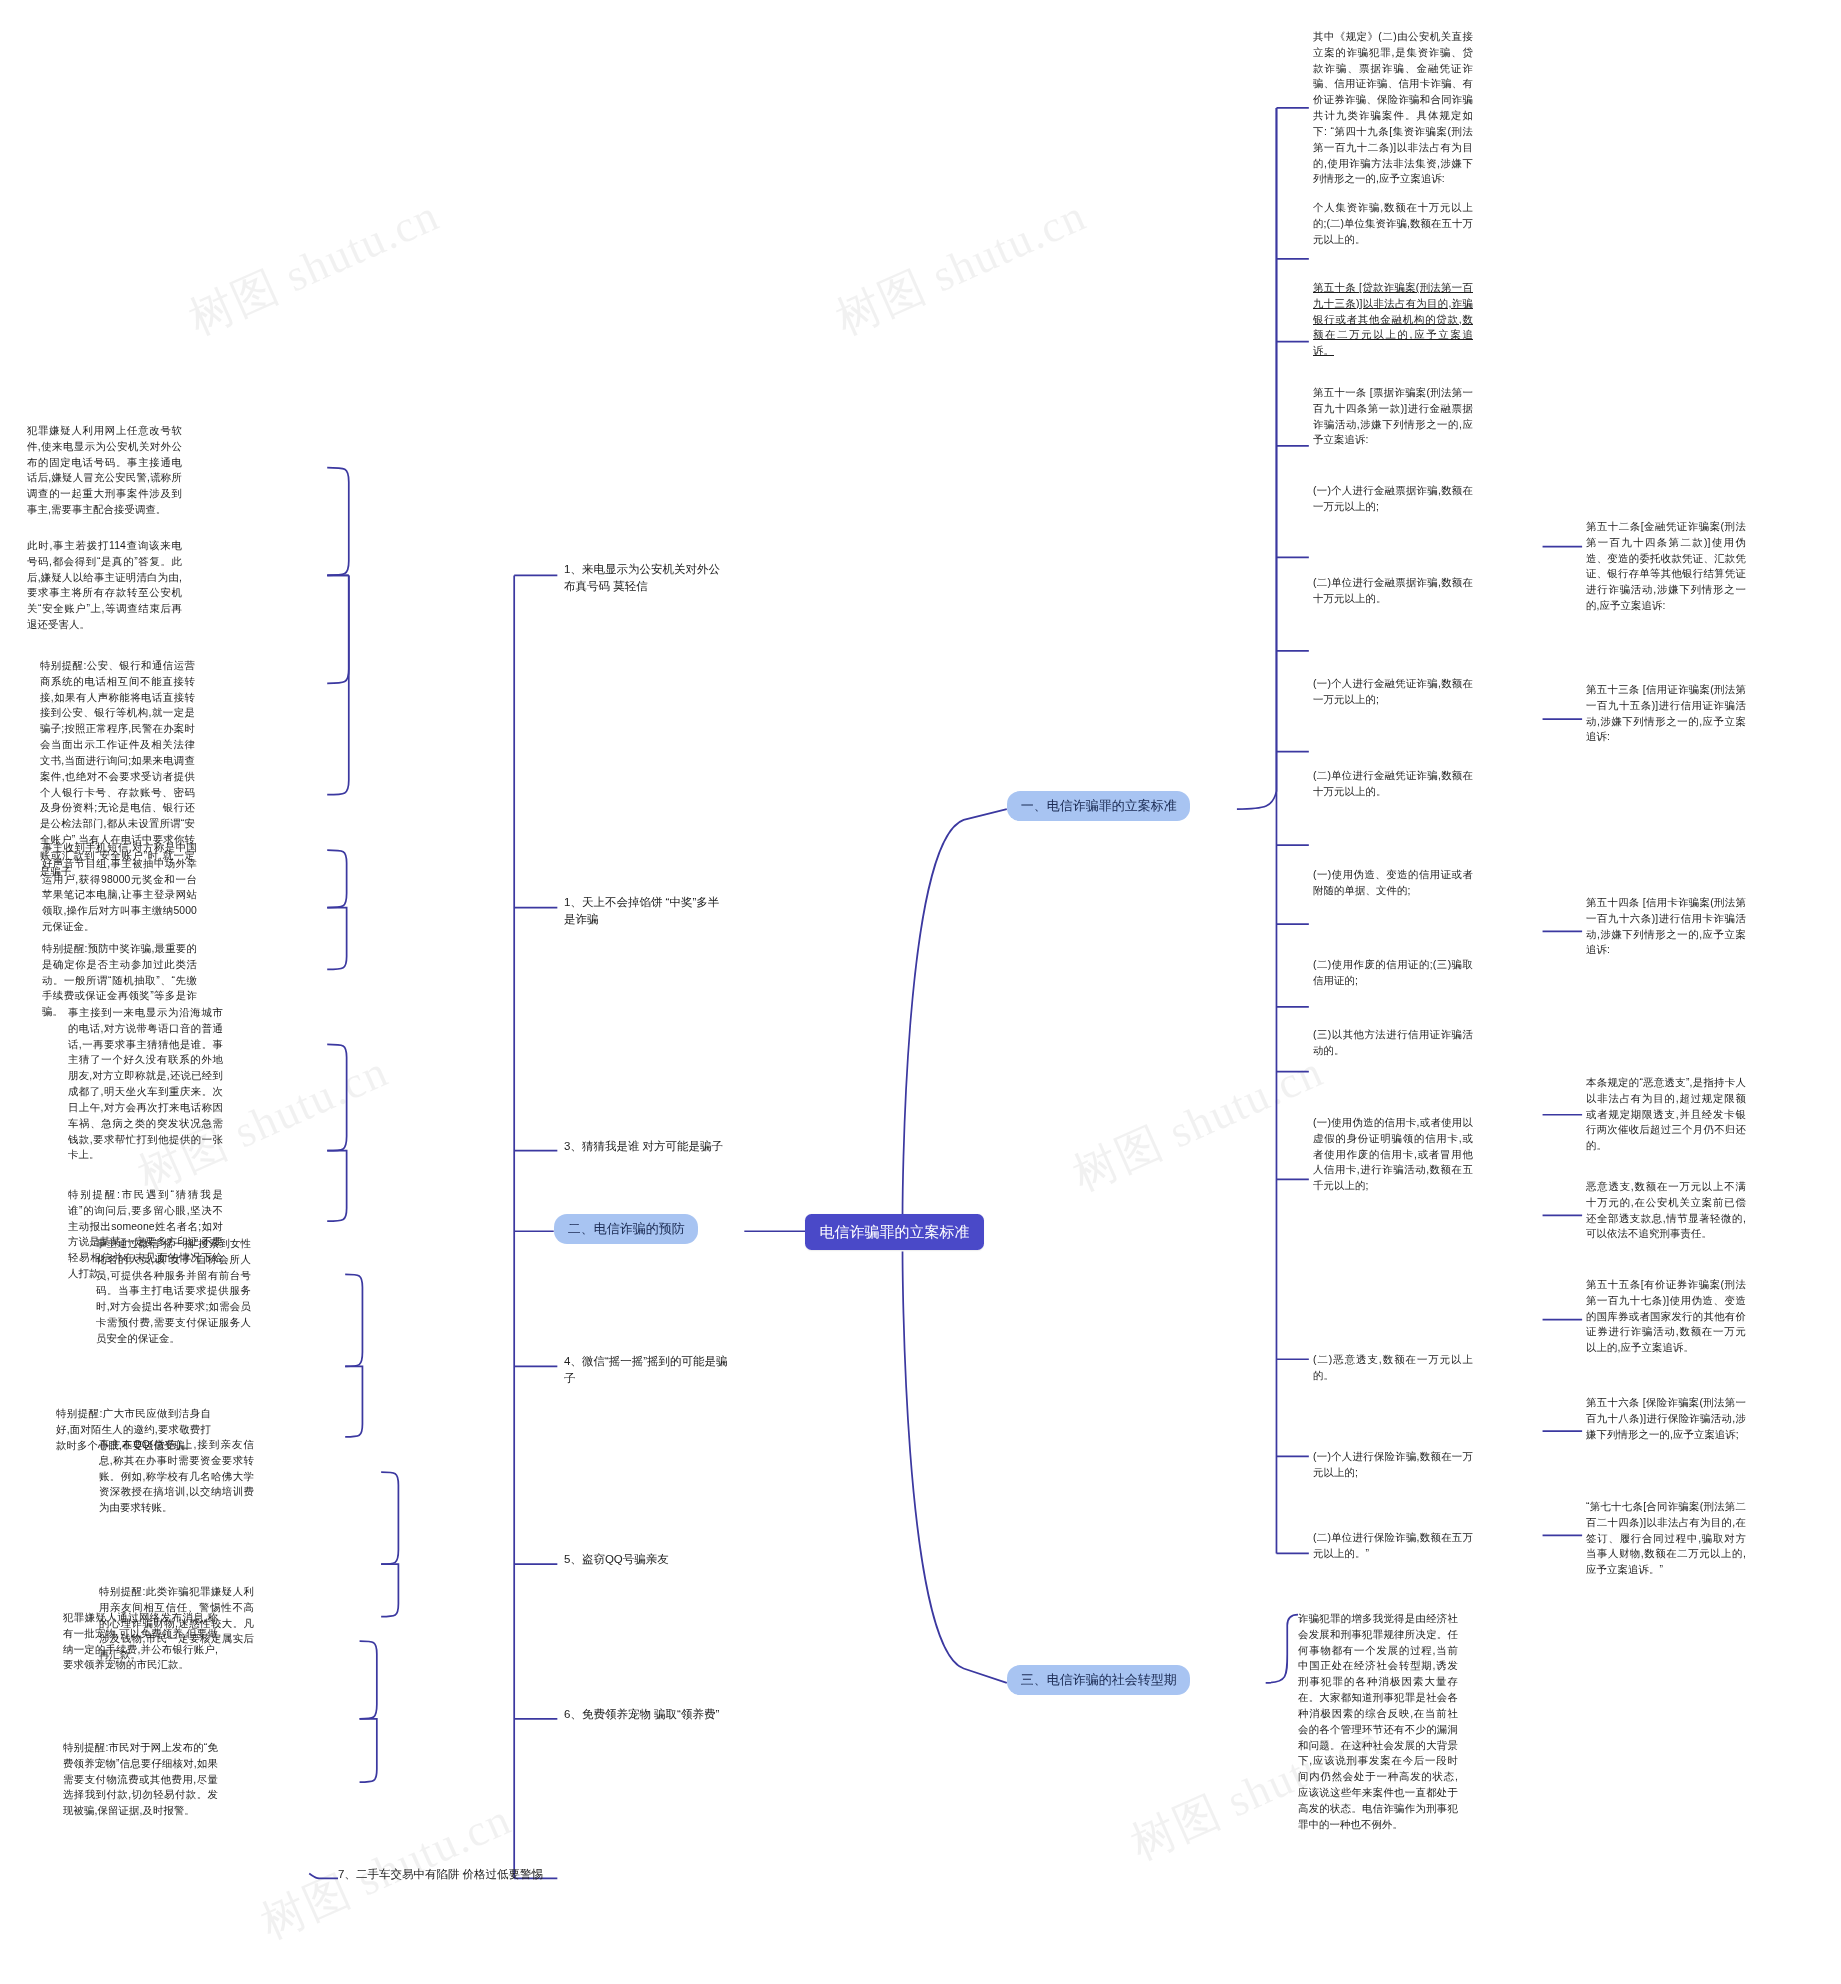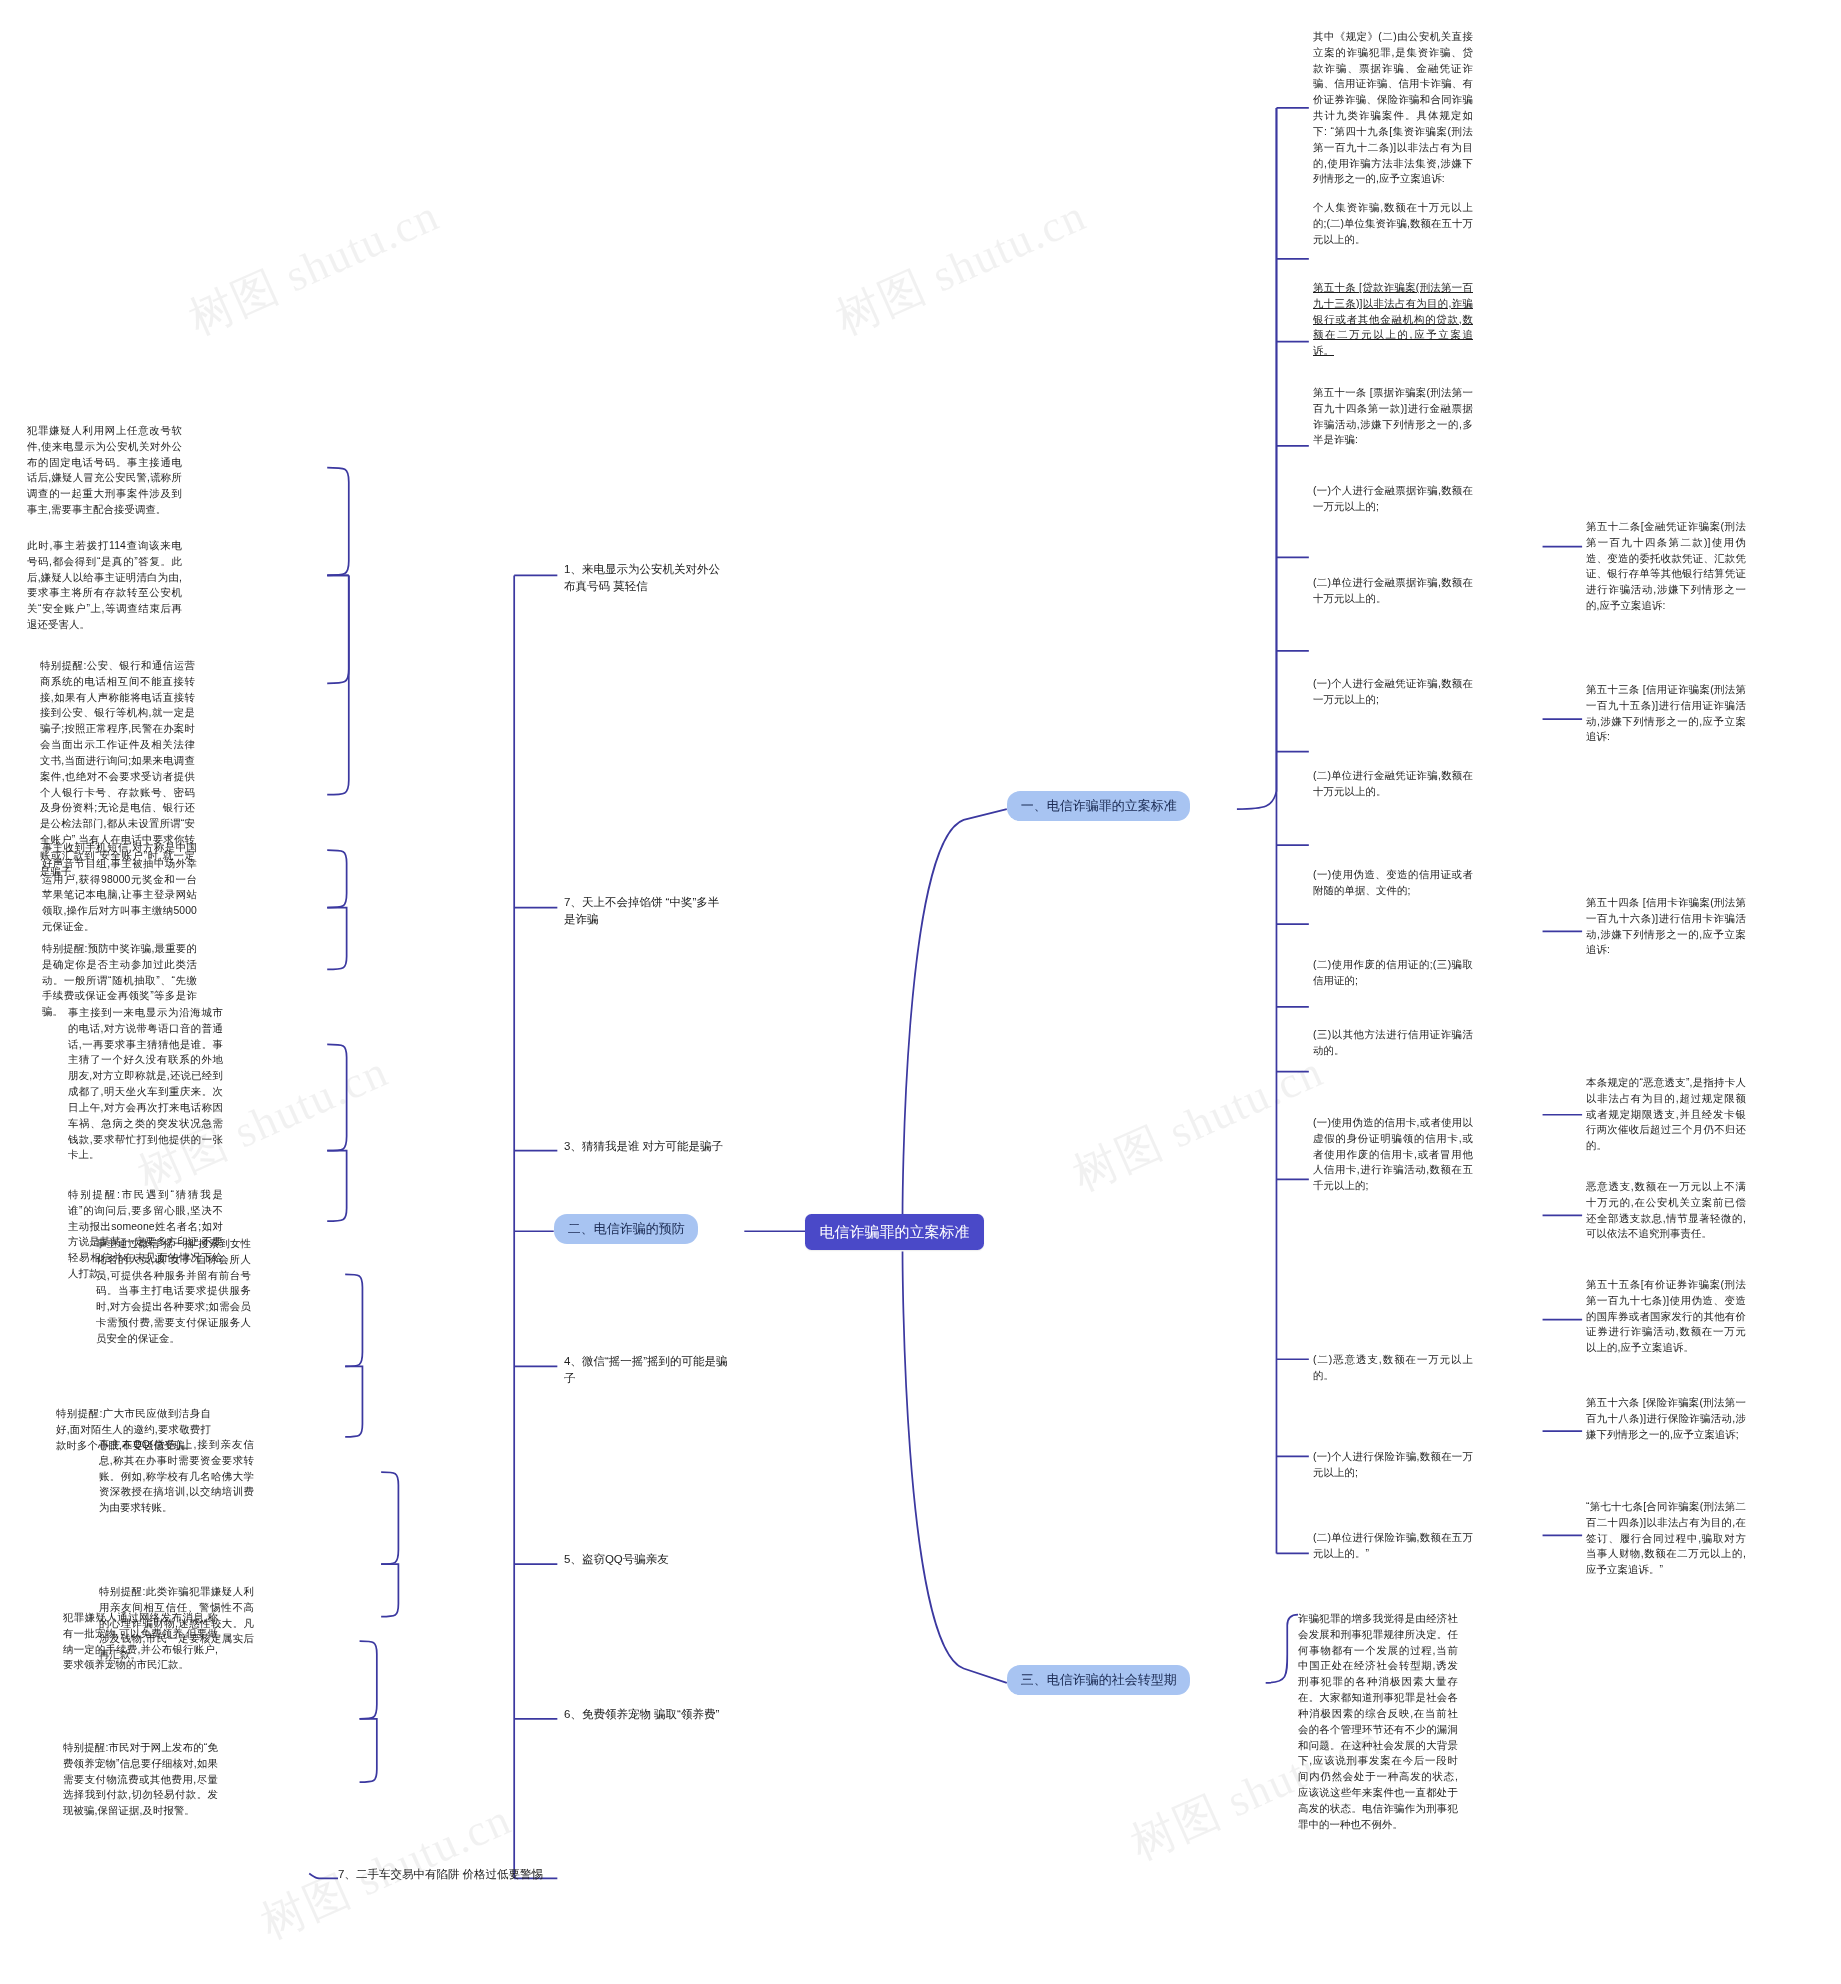--- a/index.html
+++ b/index.html
@@ -155,21 +155,21 @@
     </g>
   </svg>
 
   <div class="node root-node" style="left:805px; top:1214px;">电信诈骗罪的立案标准</div>
 
   <div class="node l1-node" style="left:1007px; top:791px;">一、电信诈骗罪的立案标准</div>
   <div class="node l1-node" style="left:554px; top:1214px;">二、电信诈骗的预防</div>
   <div class="node l1-node" style="left:1007px; top:1665px;">三、电信诈骗的社会转型期</div>
 
   <div class="node l2-node" style="left:564px; top:561px; width:165px;">1、来电显示为公安机关对外公布真号码 莫轻信</div>
-  <div class="node l2-node" style="left:564px; top:894px; width:165px;">7、天上不会掉馅饼 “中奖”多半是诈骗</div>
+  <div class="node l2-node" style="left:564px; top:894px; width:165px;">1、天上不会掉馅饼 “中奖”多半是诈骗</div>
   <div class="node l2-node" style="left:564px; top:1138px; width:165px;">3、猜猜我是谁 对方可能是骗子</div>
   <div class="node l2-node" style="left:564px; top:1353px; width:165px;">4、微信“摇一摇”摇到的可能是骗子</div>
   <div class="node l2-node" style="left:564px; top:1551px; width:165px;">5、盗窃QQ号骗亲友</div>
   <div class="node l2-node" style="left:564px; top:1706px; width:165px;">6、免费领养宠物 骗取“领养费”</div>
   <div class="node l2-node" style="left:338px; top:1866px; width:209px;">7、二手车交易中有陷阱 价格过低要警惕</div>
 
   <div class="node leaf-node" style="left:27px; top:423px; width:155px;">犯罪嫌疑人利用网上任意改号软件,使来电显示为公安机关对外公布的固定电话号码。事主接通电话后,嫌疑人冒充公安民警,谎称所调查的一起重大刑事案件涉及到事主,需要事主配合接受调查。</div>
   <div class="node leaf-node" style="left:27px; top:538px; width:155px;">此时,事主若拨打114查询该来电号码,都会得到“是真的”答复。此后,嫌疑人以给事主证明清白为由,要求事主将所有存款转至公安机关“安全账户”上,等调查结束后再退还受害人。</div>
   <div class="node leaf-node" style="left:40px; top:658px; width:155px;">特别提醒:公安、银行和通信运营商系统的电话相互间不能直接转接,如果有人声称能将电话直接转接到公安、银行等机构,就一定是骗子;按照正常程序,民警在办案时会当面出示工作证件及相关法律文书,当面进行询问;如果来电调查案件,也绝对不会要求受访者提供个人银行卡号、存款账号、密码及身份资料;无论是电信、银行还是公检法部门,都从未设置所谓“安全账户”,当有人在电话中要求你转账或汇款到“安全账户”时,就一定是骗子。</div>
 
@@ -185,21 +185,21 @@
   <div class="node leaf-node" style="left:99px; top:1437px; width:155px;">事主在QQ(微信)上,接到亲友信息,称其在办事时需要资金要求转账。例如,称学校有几名哈佛大学资深教授在搞培训,以交纳培训费为由要求转账。</div>
   <div class="node leaf-node" style="left:99px; top:1584px; width:155px;">特别提醒:此类诈骗犯罪嫌疑人利用亲友间相互信任、警惕性不高的心理诈骗财物,迷惑性较大。凡涉及钱物,市民一定要核定属实后再汇款。</div>
 
   <div class="node leaf-node" style="left:63px; top:1610px; width:155px;">犯罪嫌疑人通过网络发布消息,称有一批宠物,可以免费领养,但要做纳一定的手续费,并公布银行账户,要求领养宠物的市民汇款。</div>
   <div class="node leaf-node" style="left:63px; top:1740px; width:155px;">特别提醒:市民对于网上发布的“免费领养宠物”信息要仔细核对,如果需要支付物流费或其他费用,尽量选择我到付款,切勿轻易付款。发现被骗,保留证据,及时报警。</div>
 
 
   <div class="node leaf-node leaf-right" style="left:1313px; top:29px; width:160px;">其中《规定》(二)由公安机关直接立案的诈骗犯罪,是集资诈骗、贷款诈骗、票据诈骗、金融凭证诈骗、信用证诈骗、信用卡诈骗、有价证券诈骗、保险诈骗和合同诈骗共计九类诈骗案件。具体规定如下: “第四十九条[集资诈骗案(刑法第一百九十二条)]以非法占有为目的,使用诈骗方法非法集资,涉嫌下列情形之一的,应予立案追诉:</div>
   <div class="node leaf-node leaf-right" style="left:1313px; top:200px; width:160px;">个人集资诈骗,数额在十万元以上的;(二)单位集资诈骗,数额在五十万元以上的。</div>
   <div class="node leaf-node leaf-right" style="left:1313px; top:280px; width:160px;text-decoration:underline;">第五十条 [贷款诈骗案(刑法第一百九十三条)]以非法占有为目的,诈骗银行或者其他金融机构的贷款,数额在二万元以上的,应予立案追诉。</div>
-  <div class="node leaf-node leaf-right" style="left:1313px; top:385px; width:160px;">第五十一条 [票据诈骗案(刑法第一百九十四条第一款)]进行金融票据诈骗活动,涉嫌下列情形之一的,多半是诈骗:</div>
+  <div class="node leaf-node leaf-right" style="left:1313px; top:385px; width:160px;">第五十一条 [票据诈骗案(刑法第一百九十四条第一款)]进行金融票据诈骗活动,涉嫌下列情形之一的,应予立案追诉:</div>
   <div class="node leaf-node leaf-right" style="left:1313px; top:483px; width:160px;">(一)个人进行金融票据诈骗,数额在一万元以上的;</div>
   <div class="node leaf-node leaf-right" style="left:1313px; top:575px; width:160px;">(二)单位进行金融票据诈骗,数额在十万元以上的。</div>
   <div class="node leaf-node leaf-right" style="left:1313px; top:676px; width:160px;">(一)个人进行金融凭证诈骗,数额在一万元以上的;</div>
   <div class="node leaf-node leaf-right" style="left:1313px; top:768px; width:160px;">(二)单位进行金融凭证诈骗,数额在十万元以上的。</div>
   <div class="node leaf-node leaf-right" style="left:1313px; top:867px; width:160px;">(一)使用伪造、变造的信用证或者附随的单据、文件的;</div>
   <div class="node leaf-node leaf-right" style="left:1313px; top:957px; width:160px;">(二)使用作废的信用证的;(三)骗取信用证的;</div>
   <div class="node leaf-node leaf-right" style="left:1313px; top:1027px; width:160px;">(三)以其他方法进行信用证诈骗活动的。</div>
   <div class="node leaf-node leaf-right" style="left:1313px; top:1115px; width:160px;">(一)使用伪造的信用卡,或者使用以虚假的身份证明骗领的信用卡,或者使用作废的信用卡,或者冒用他人信用卡,进行诈骗活动,数额在五千元以上的;</div>
   <div class="node leaf-node leaf-right" style="left:1313px; top:1352px; width:160px;">(二)恶意透支,数额在一万元以上的。</div>
   <div class="node leaf-node leaf-right" style="left:1313px; top:1449px; width:160px;">(一)个人进行保险诈骗,数额在一万元以上的;</div>

